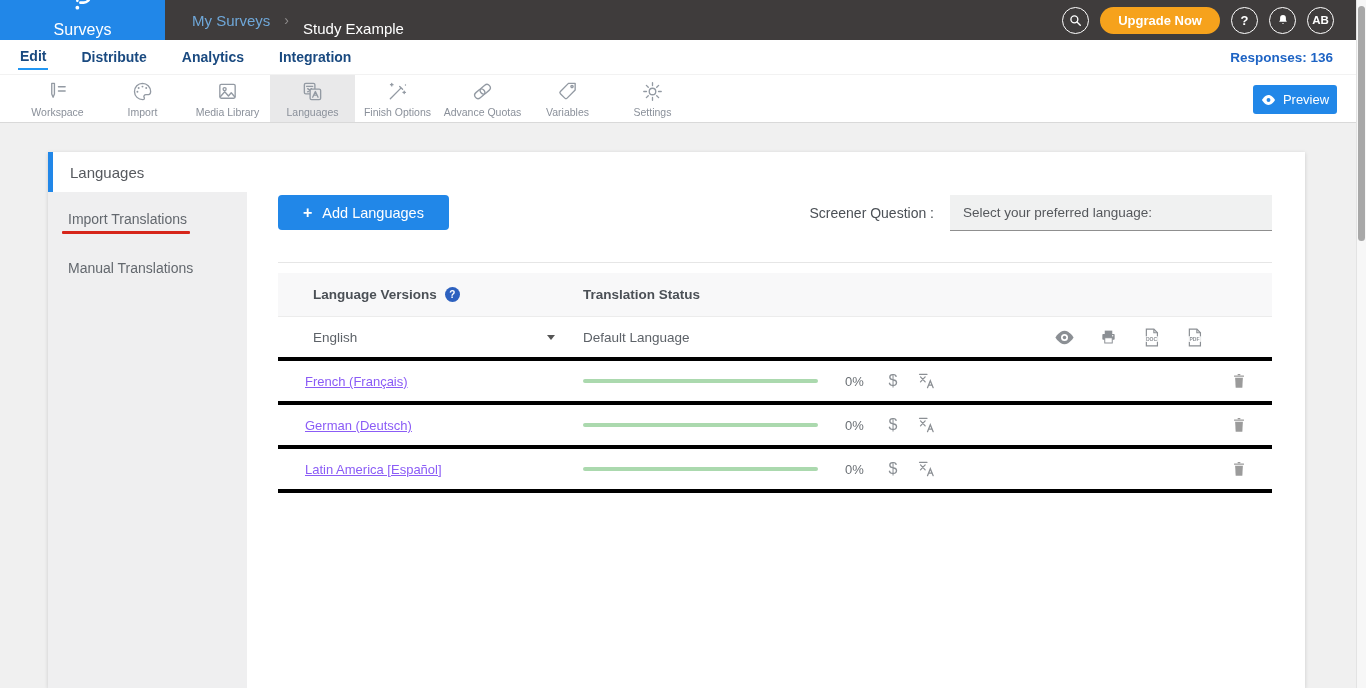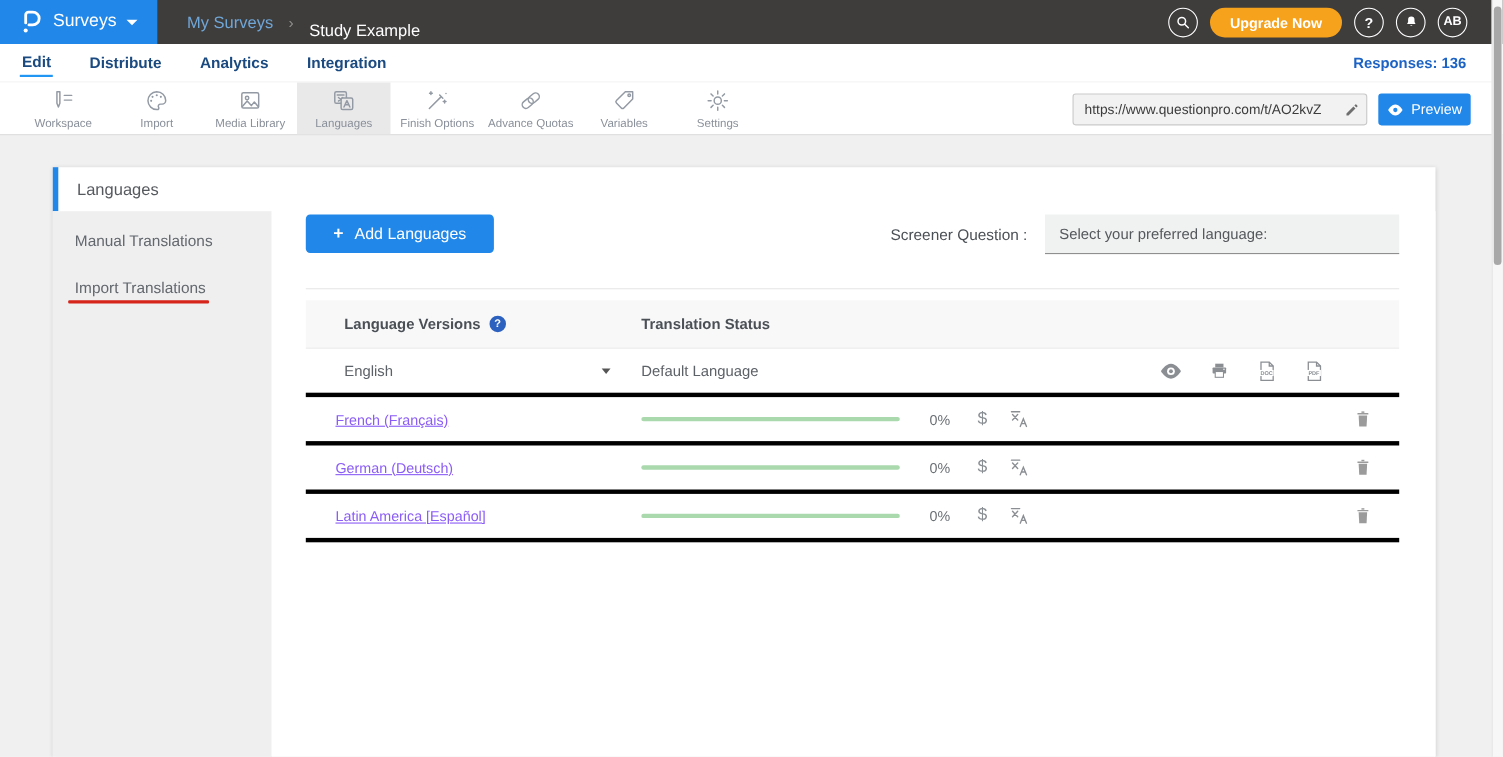--- a/index.html
+++ b/index.html
@@ -5,21 +5,21 @@
   :root{
     --accent:#2187e8; --topbar:#3f3c3c; --orange:#f6a21c; --navy:#1a4a80;
     --linkblue:#1d63c4; --red:#d6251a; --green:#abd9ae;
   }
   *{margin:0;padding:0;box-sizing:border-box;}
   html,body{width:1366px;height:688px;overflow:hidden;}
   body{font-family:"Liberation Sans",sans-serif;background:#f0f0f0;position:relative;}
 
   
   .topbar{height:40px;background:var(--topbar);display:flex;align-items:center;}
-  .brand{width:143px;height:40px;background:var(--accent);display:flex;align-items:center;justify-content:center;gap:9px;cursor:pointer;}
+  .brand{width:165px;height:40px;background:var(--accent);display:flex;align-items:center;justify-content:center;gap:9px;cursor:pointer;flex-direction:column;}
   .brand .app{color:#fff;font-size:16px;}
   .caret-down{width:0;height:0;border-left:5px solid transparent;border-right:5px solid transparent;border-top:5px solid #fff;}
   .crumbs{display:flex;align-items:center;gap:14px;margin-left:27px;font-size:15px;}
   .crumb-parent{color:#6fa7d8;cursor:pointer;}
   .crumb-sep{color:#8f8c8c;font-size:14px;}
   .crumb-current{color:#fff;margin-top:16px;}
   .top-right{margin-left:auto;display:flex;align-items:center;gap:11px;padding-right:32px;}
   .circle-btn{width:27px;height:27px;border:1.6px solid #fff;border-radius:50%;display:flex;align-items:center;justify-content:center;color:#fff;font-size:13px;font-weight:bold;cursor:pointer;background:transparent;flex:0 0 auto;}
   .upgrade{height:27px;padding:0 18px;border-radius:14px;background:var(--orange);color:#fff;font-size:13px;font-weight:bold;border:none;display:flex;align-items:center;cursor:pointer;}
 
@@ -203,54 +203,44 @@
   <div class="tool">
     <span style="display:flex;">
       <svg viewBox="0 0 24 24">
           <circle cx="12" cy="12" r="3.4"></circle>
           <path d="M12 2.9v2.8M12 18.3v2.8M2.9 12h2.8M18.3 12h2.8M5.6 5.6l2 2M16.4 16.4l2 2M18.4 5.6l-2 2M7.6 16.4l-2 2"></path>
         </svg>
     </span>
     <span class="tlabel">Settings</span>
   </div>
 
-  <div class="url-box">
-    <input type="text" readonly="" value="https://www.questionpro.com/t/AO2kvZ" style="">
-    <button class="url-edit">
-      <span style="display:flex;">
-        <svg width="14" height="14" viewBox="0 0 24 24">
-            <path d="M3.5 17.3V20.5h3.2L17.6 9.6 14.4 6.4zM20.6 6.6a1 1 0 0 0 0-1.4l-1.8-1.8a1 1 0 0 0-1.4 0l-1.6 1.6 3.2 3.2z" fill="#6f6f6f"></path>
-          </svg>
-      </span>
-    </button>
-  </div>
   <button class="preview-btn">
     <span style="display:flex;">
       <svg width="15" height="12" viewBox="0 0 24 18">
           <path d="M12 1C6 1 1.5 9 1.5 9S6 17 12 17s10.5-8 10.5-8S18 1 12 1z" fill="#fff"></path>
           <circle cx="12" cy="9" r="3.1" fill="#2187e8"></circle>
         </svg>
     </span>
     <span>Preview</span>
   </button>
 </div>
 
 <div class="content">
   <div class="card">
     <div class="card-title-row">
       <span class="card-title">Languages</span>
     </div>
     <div class="card-body">
       <aside class="side">
         <div class="side-item">
-          <span>Manual Translations</span>
+          <span>Import Translations</span>
+          <span class="annotated-underline"></span>
         </div>
         <div class="side-item">
-          <span>Import Translations</span>
-          <span class="annotated-underline"></span>
+          <span>Manual Translations</span>
         </div>
       </aside>
 
       <div class="mainarea">
         <button class="add-btn">
           <span class="plus">+</span>
           <span>Add Languages</span>
         </button>
 
         <div class="screener">

